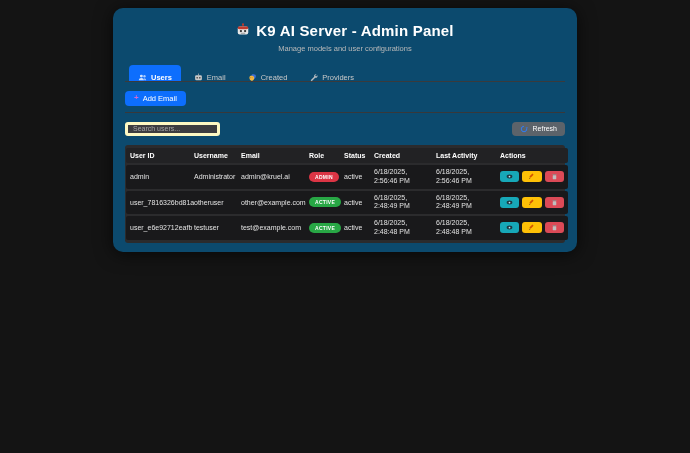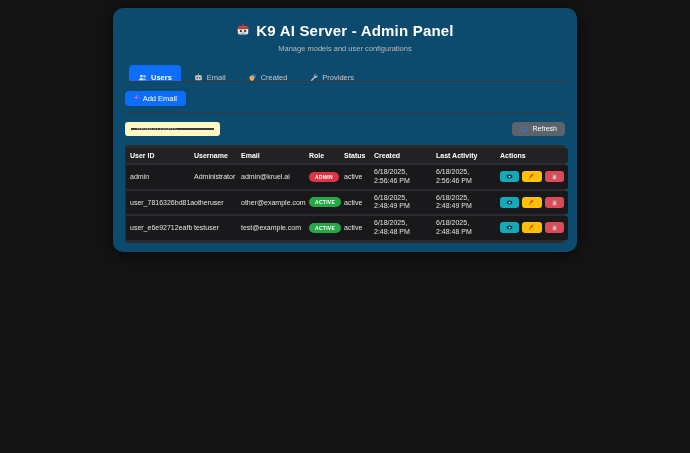--- a/index.html
+++ b/index.html
@@ -29,21 +29,21 @@
   
   .section-row { display:flex; justify-content:space-between; align-items:center; margin-top:8px; height:16px; }
   .section-title { display:flex; align-items:center; gap:5px; }
   .section-title h2 { font-size:11px; color:#fff; letter-spacing:.2px; }
   .btn { border:none; border-radius:4px; color:#fff; display:inline-flex; align-items:center; gap:4px; cursor:pointer; font-family:"Liberation Sans", sans-serif; }
   .btn-add { font-size:7.5px; padding:4px 9px; height:15px; }
   .divider { border:none; border-top:1px solid #38383a; margin-top:6px; }
   
   .controls { display:flex; justify-content:space-between; align-items:center; margin-top:8px; height:15px; }
   .search-input {
-    width:95px; height:14px; background:#3d3d3f; border:6px solid #fef9c3; border-radius:3px;
+    width:95px; height:14px; background:#3d3d3f; border:3px solid #fef9c3; border-radius:3px;
     color:#ddd; font-size:7px; padding:0 5px; font-family:"Liberation Sans", sans-serif; outline:none;
   }
   .search-input::placeholder { color:#a6a6a6; }
   .btn-refresh { font-size:7px; padding:3px 8px; height:14px; }
   
   .table-wrap { margin-top:9px; background:#2b2b2d; border-radius:3px; padding:1px; }
   table { width:100%; border-collapse:separate; border-spacing:0 2px; table-layout:fixed; }
   th { font-size:7px; font-weight:bold; color:#fff; text-align:left; padding:4px 4px; background:#222224; }
   td { font-size:7px; color:#e2e2e2; padding:3px 4px; background:#19191b; vertical-align:middle; }
   tr td:first-child, tr th:first-child { border-radius:2px 0 0 2px; }

